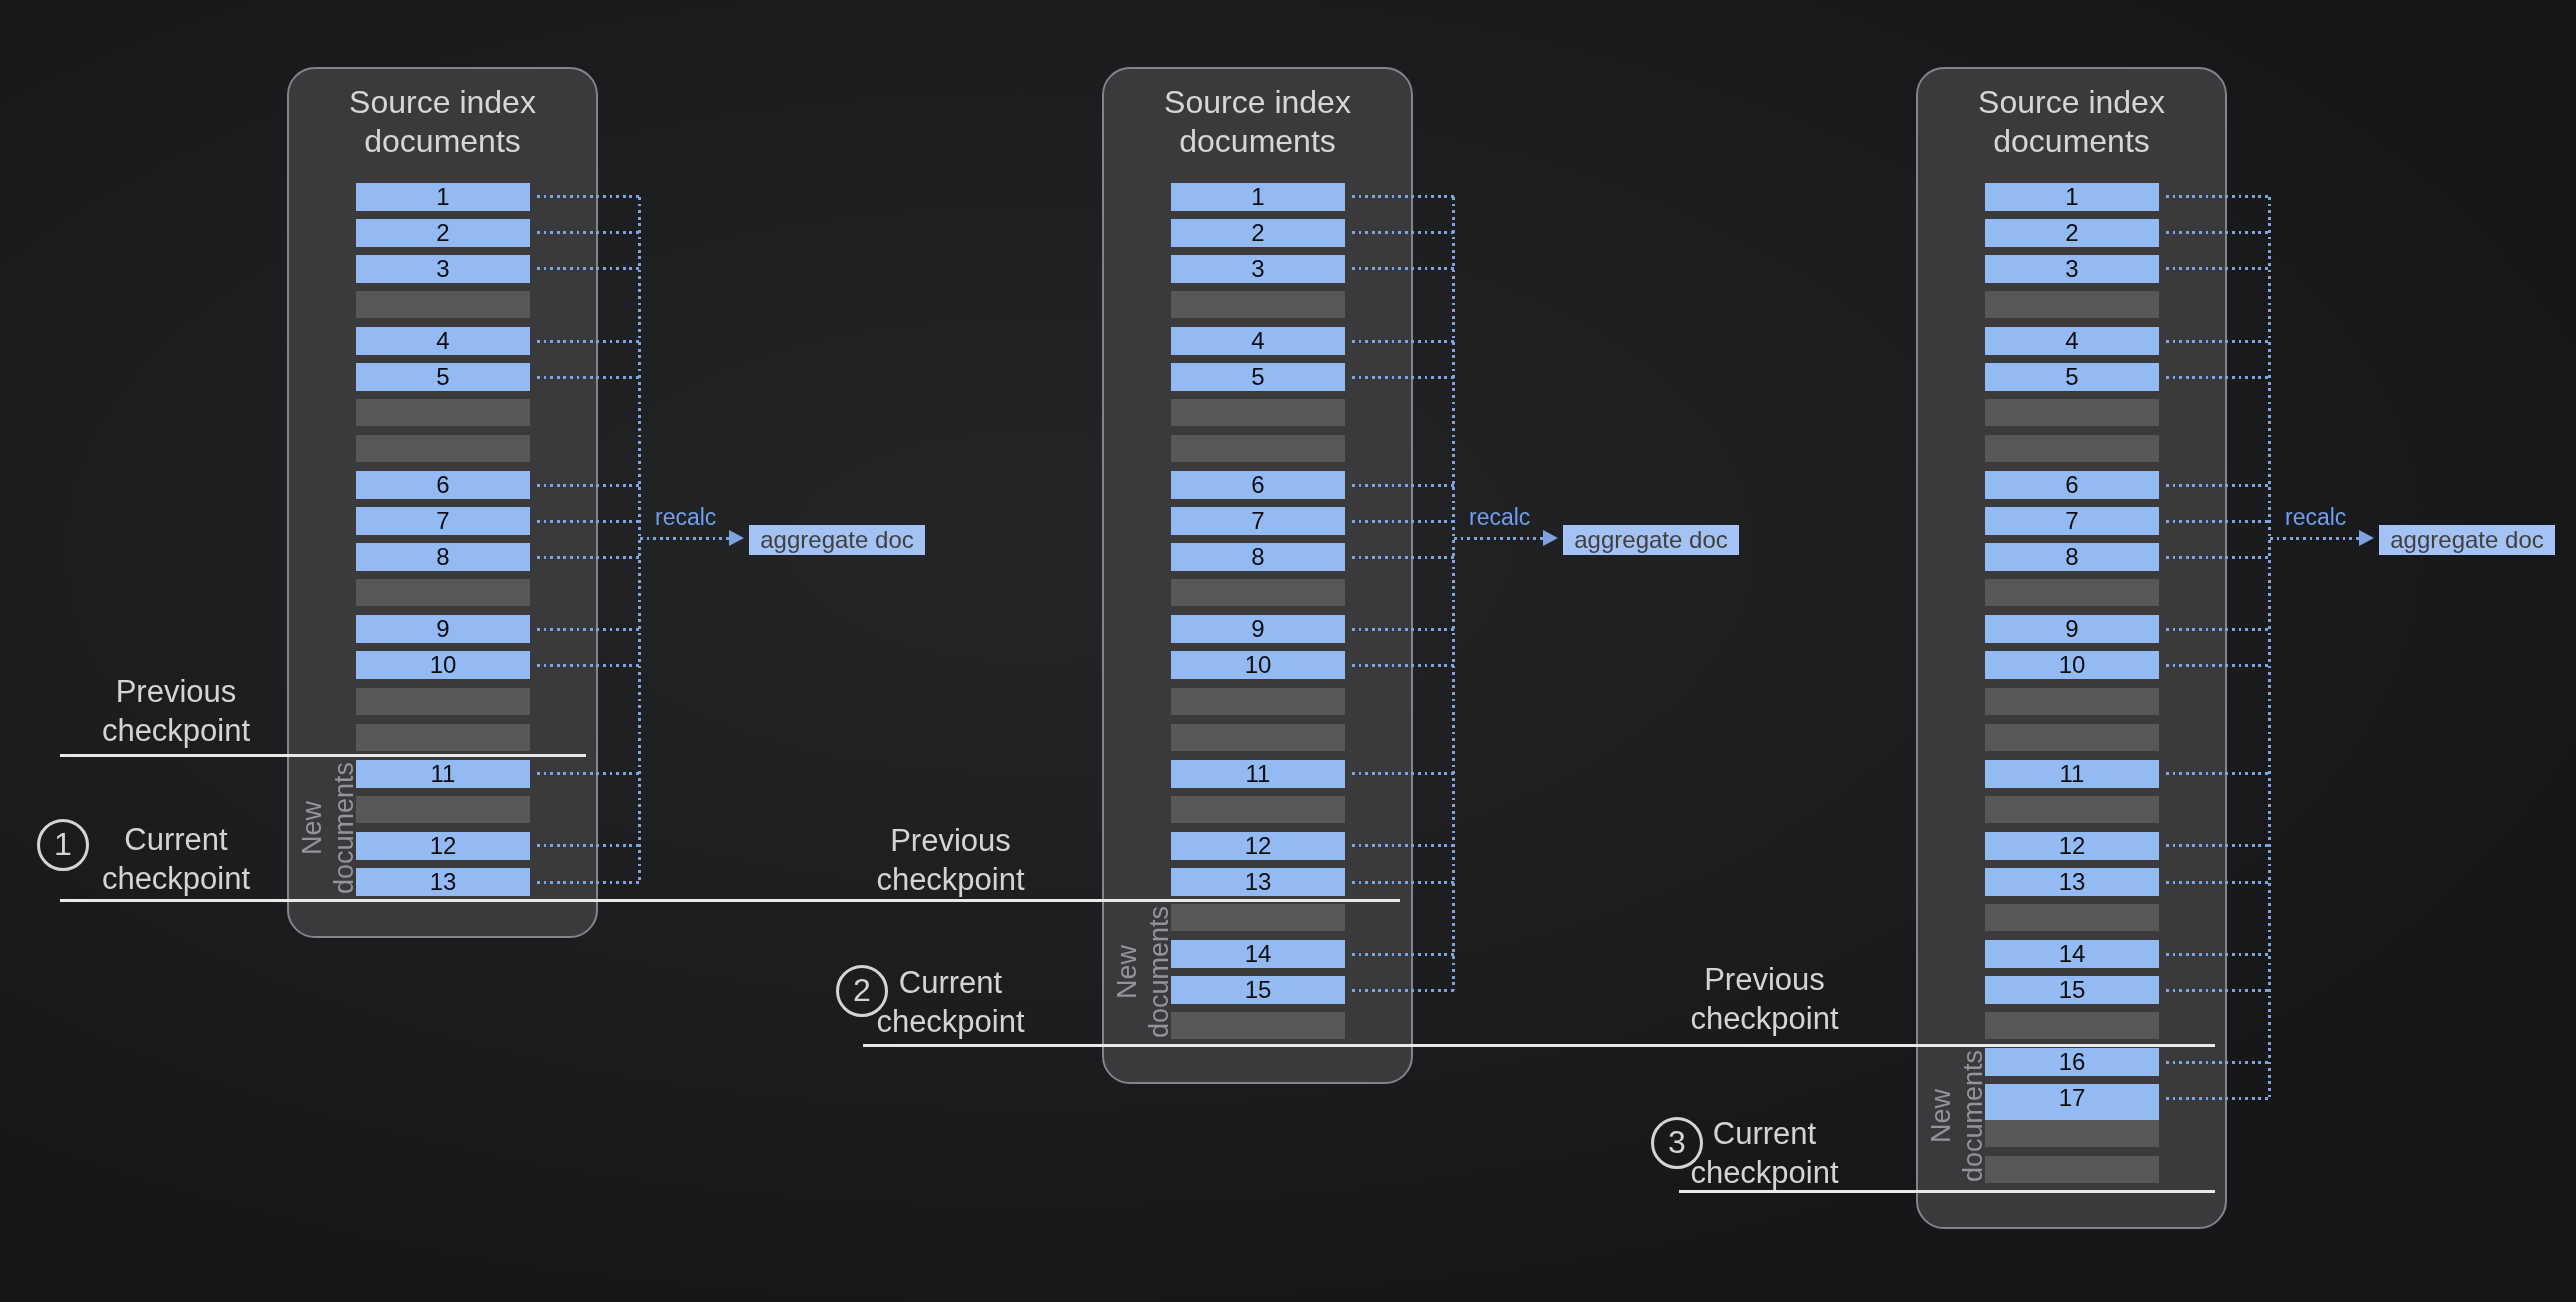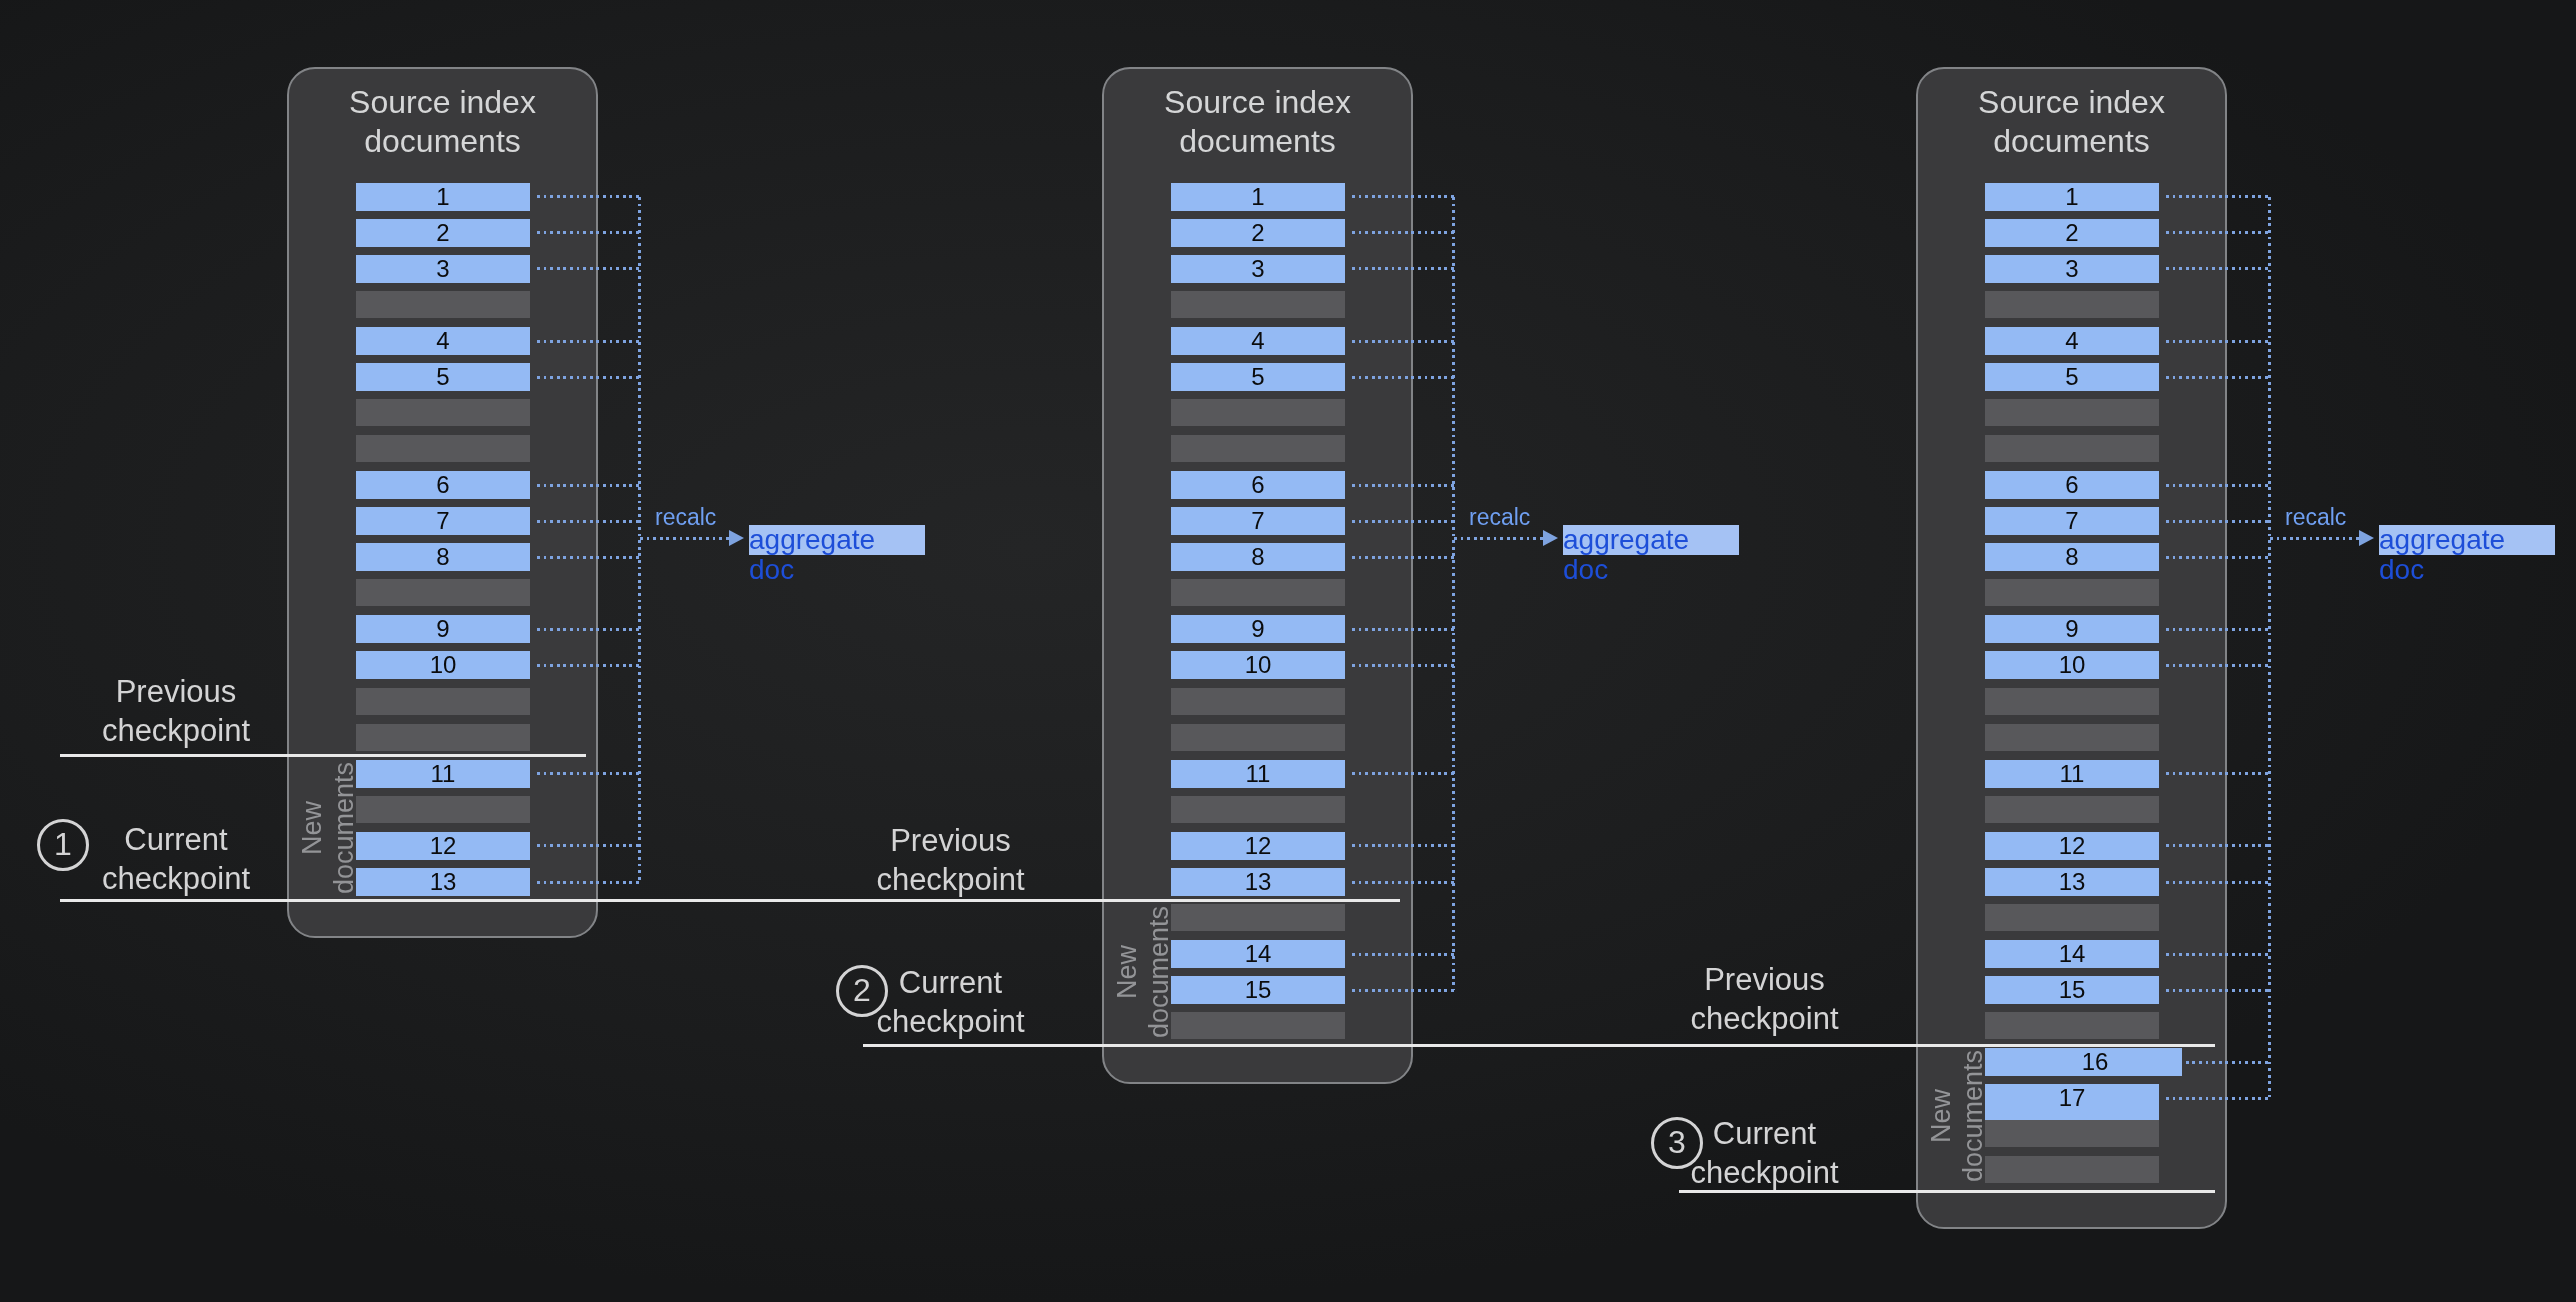--- a/index.html
+++ b/index.html
@@ -53,23 +53,23 @@
     border-bottom: 8.4px solid transparent;
   }
   .recalc {
     position: absolute; z-index: 2;
     font-size: 23px; line-height: 28px;
     color: var(--recalc-color);
   }
   .aggregate {
     position: absolute; z-index: 3;
     background: var(--aggregate-color);
-    color: #1d4ed8;
-    font-size: 28px; line-height: 30px;
-    text-align: left;
+    color: #404040;
+    font-size: 24px; line-height: 30px;
+    text-align: center;
   }
   .ckpt-line {
     position: absolute; z-index: 4;
     height: 3.3px;
     background: var(--line-color);
   }
   .ckpt-label {
     position: absolute; z-index: 4;
     width: 337px;
     text-align: center;
@@ -236,21 +236,21 @@
     <div class="doc-bar" style="left: 1985px; top: 832px; width: 174px; height: 28px;">12</div>
     <div class="h-dotted" style="left: 2166px; top: 844px; width: 104px;"></div>
     <div class="doc-bar" style="left: 1985px; top: 868px; width: 174px; height: 28px;">13</div>
     <div class="h-dotted" style="left: 2166px; top: 881px; width: 104px;"></div>
     <div class="ph-bar" style="left: 1985px; top: 904px; width: 174px; height: 27px;"></div>
     <div class="doc-bar" style="left: 1985px; top: 940px; width: 174px; height: 28px;">14</div>
     <div class="h-dotted" style="left: 2166px; top: 953px; width: 104px;"></div>
     <div class="doc-bar" style="left: 1985px; top: 976px; width: 174px; height: 28px;">15</div>
     <div class="h-dotted" style="left: 2166px; top: 989px; width: 104px;"></div>
     <div class="ph-bar" style="left: 1985px; top: 1012px; width: 174px; height: 27px;"></div>
-    <div class="doc-bar" style="left: 1985px; top: 1048px; width: 174px; height: 28px; padding-left: 23px;">16</div>
+    <div class="doc-bar" style="left: 1985px; top: 1048px; width: 174px; height: 28px;">16</div>
     <div class="h-dotted" style="left: 2166px; top: 1061px; width: 104px;"></div>
     <div class="doc-bar" style="left: 1985px; top: 1084px; width: 174px; height: 40px;">17</div>
     <div class="h-dotted" style="left: 2166px; top: 1097px; width: 104px;"></div>
     <div class="ph-bar" style="left: 1985px; top: 1120px; width: 174px; height: 27px;"></div>
     <div class="ph-bar" style="left: 1985px; top: 1156px; width: 174px; height: 27px;"></div>
     <div class="v-dotted" style="left: 2268px; top: 197px; height: 902px;"></div>
     <div class="h-dotted" style="left: 2270px; top: 537px; width: 89px;"></div>
     <div class="arrowhead" style="left: 2359px; top: 530px;"></div>
     <div class="recalc" style="left: 2285px; top: 503px;">recalc</div>
     <div class="aggregate" style="left: 2379px; top: 525px; width: 176px; height: 30px;">aggregate doc</div>

